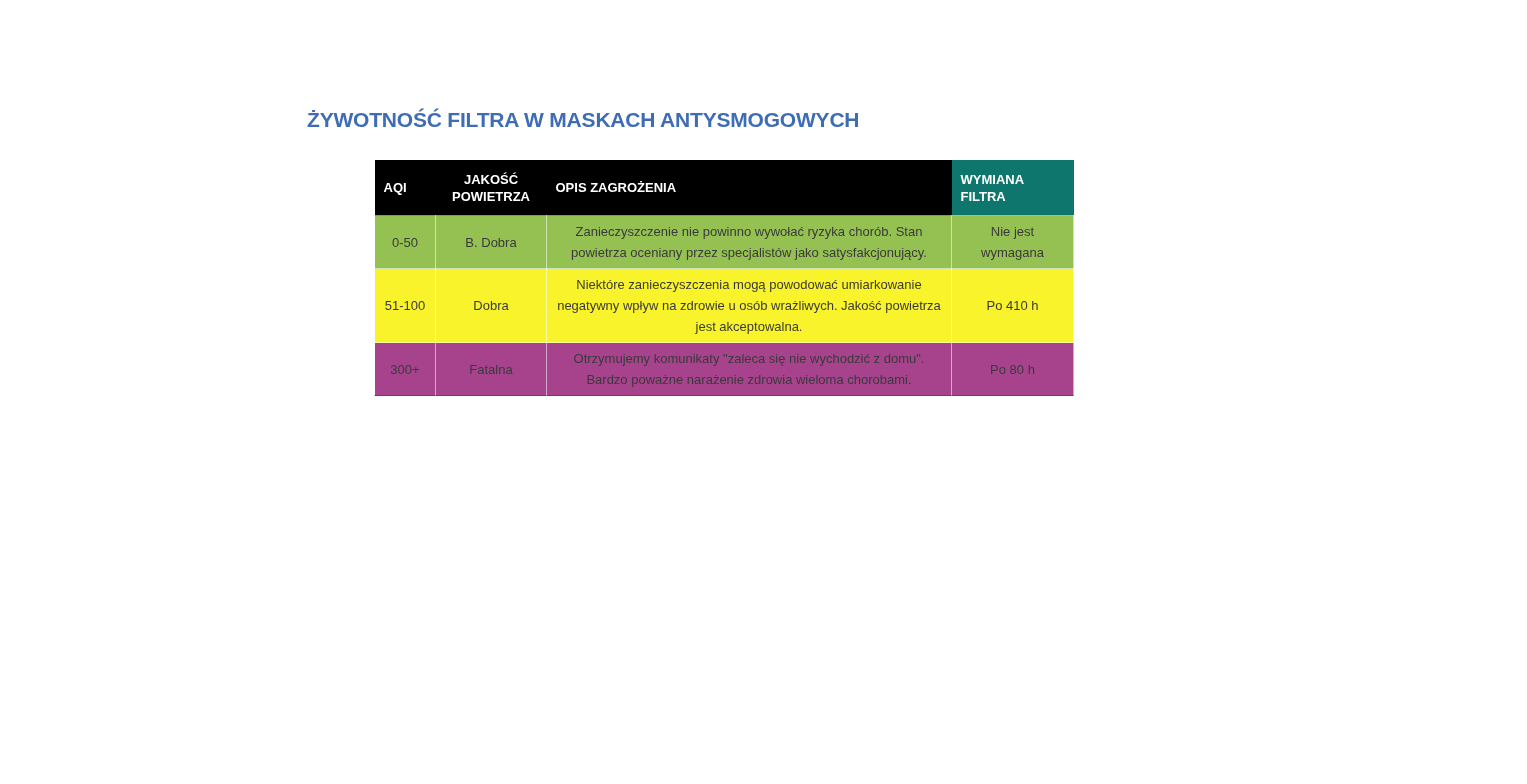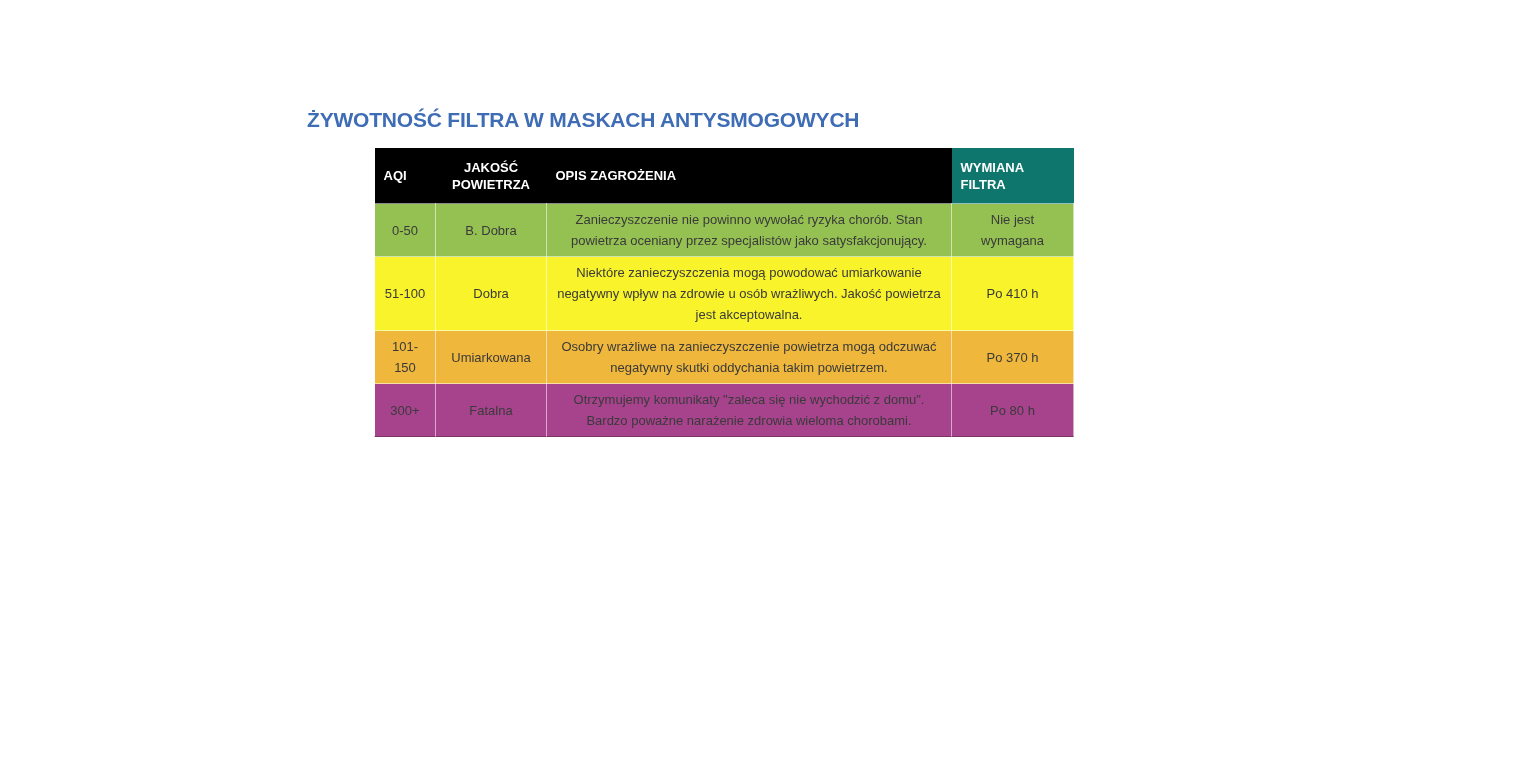--- a/index.html
+++ b/index.html
@@ -20,21 +20,21 @@
     left: 307px;
     top: 108px;
     font-size: 21px;
     font-weight: bold;
     letter-spacing: -0.2px;
     white-space: nowrap;
   }
   table.aqi-table {
     position: absolute;
     left: 374px;
-    top: 148px;
+    top: 160px;
     width: 699px;
     border-collapse: collapse;
     table-layout: fixed;
     font-size: 13px;
   }
   col.c-aqi     { width: 61px;  }
   col.c-quality { width: 111px; }
   col.c-desc    { width: 405px; }
   col.c-filter  { width: 122px; }
   thead th {
@@ -86,26 +86,20 @@
       <td>B. Dobra</td>
       <td class="desc-cell">Zanieczyszczenie nie powinno wywołać ryzyka chorób. Stan powietrza oceniany przez specjalistów jako satysfakcjonujący.</td>
       <td>Nie jest wymagana</td>
     </tr>
         <tr style="background-color: rgb(248, 243, 43);">
       <td>51-100</td>
       <td>Dobra</td>
       <td class="desc-cell">Niektóre zanieczyszczenia mogą powodować umiarkowanie negatywny wpływ na zdrowie u osób wrażliwych. Jakość powietrza jest akceptowalna.</td>
       <td>Po 410 h</td>
     </tr>
-        <tr style="background-color: rgb(239, 183, 60);">
-      <td>101-150</td>
-      <td>Umiarkowana</td>
-      <td class="desc-cell">Osobry wrażliwe na zanieczyszczenie powietrza mogą odczuwać negatywny skutki oddychania takim powietrzem.</td>
-      <td>Po 370 h</td>
-    </tr>
         <tr style="background-color: rgb(167, 67, 141);">
       <td>300+</td>
       <td>Fatalna</td>
       <td class="desc-cell">Otrzymujemy komunikaty "zaleca się nie wychodzić z domu". Bardzo poważne narażenie zdrowia wieloma chorobami.</td>
       <td>Po 80 h</td>
     </tr>
       </tbody>
   </table>
 
 </div>

